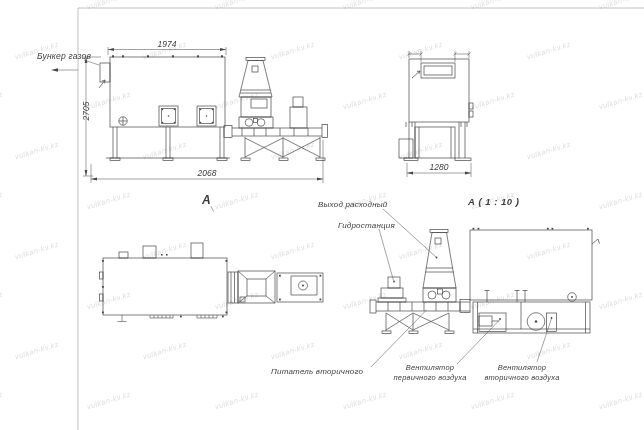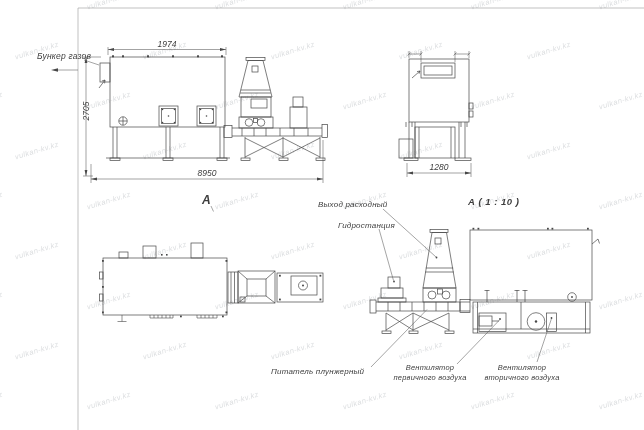--- a/index.html
+++ b/index.html
@@ -366,28 +366,28 @@
   <div class="label" style="left:37px; top:51px; font-size:8.5px;">Бункер газов</div>
 
   <div class="label view-marker" style="left:202px; top:193px;">А</div>
 
   <div class="label detail-title" style="left:468px; top:196px;">А ( 1 : 10 )</div>
 
   <div class="label" style="left:318px; top:200px;">Выход расходный</div>
 
   <div class="label" style="left:338px; top:221px;">Гидростанция</div>
 
-  <div class="label" style="left:271px; top:367px;">Питатель плунжерный</div>
+  <div class="label" style="left:271px; top:367px;">Питатель вторичного</div>
 
   <div class="label multiline" style="left:392px; top:363px; width:76px;">Вентилятор
 первичного воздуха</div>
 
   <div class="label multiline" style="left:482px; top:363px; width:80px;">Вентилятор
 вторичного воздуха</div>
 
   <div class="dim" style="left:151px; top:39px; width:32px;">1974</div>
 
   <div class="dim rot90" style="left:70px; top:106px; width:32px;">2705</div>
 
-  <div class="dim" style="left:191px; top:168px; width:32px;">8950</div>
+  <div class="dim" style="left:191px; top:168px; width:32px;">2068</div>
 
   <div class="dim" style="left:423px; top:162px; width:32px;">1280</div>
 </div>
 
 </body></html>

